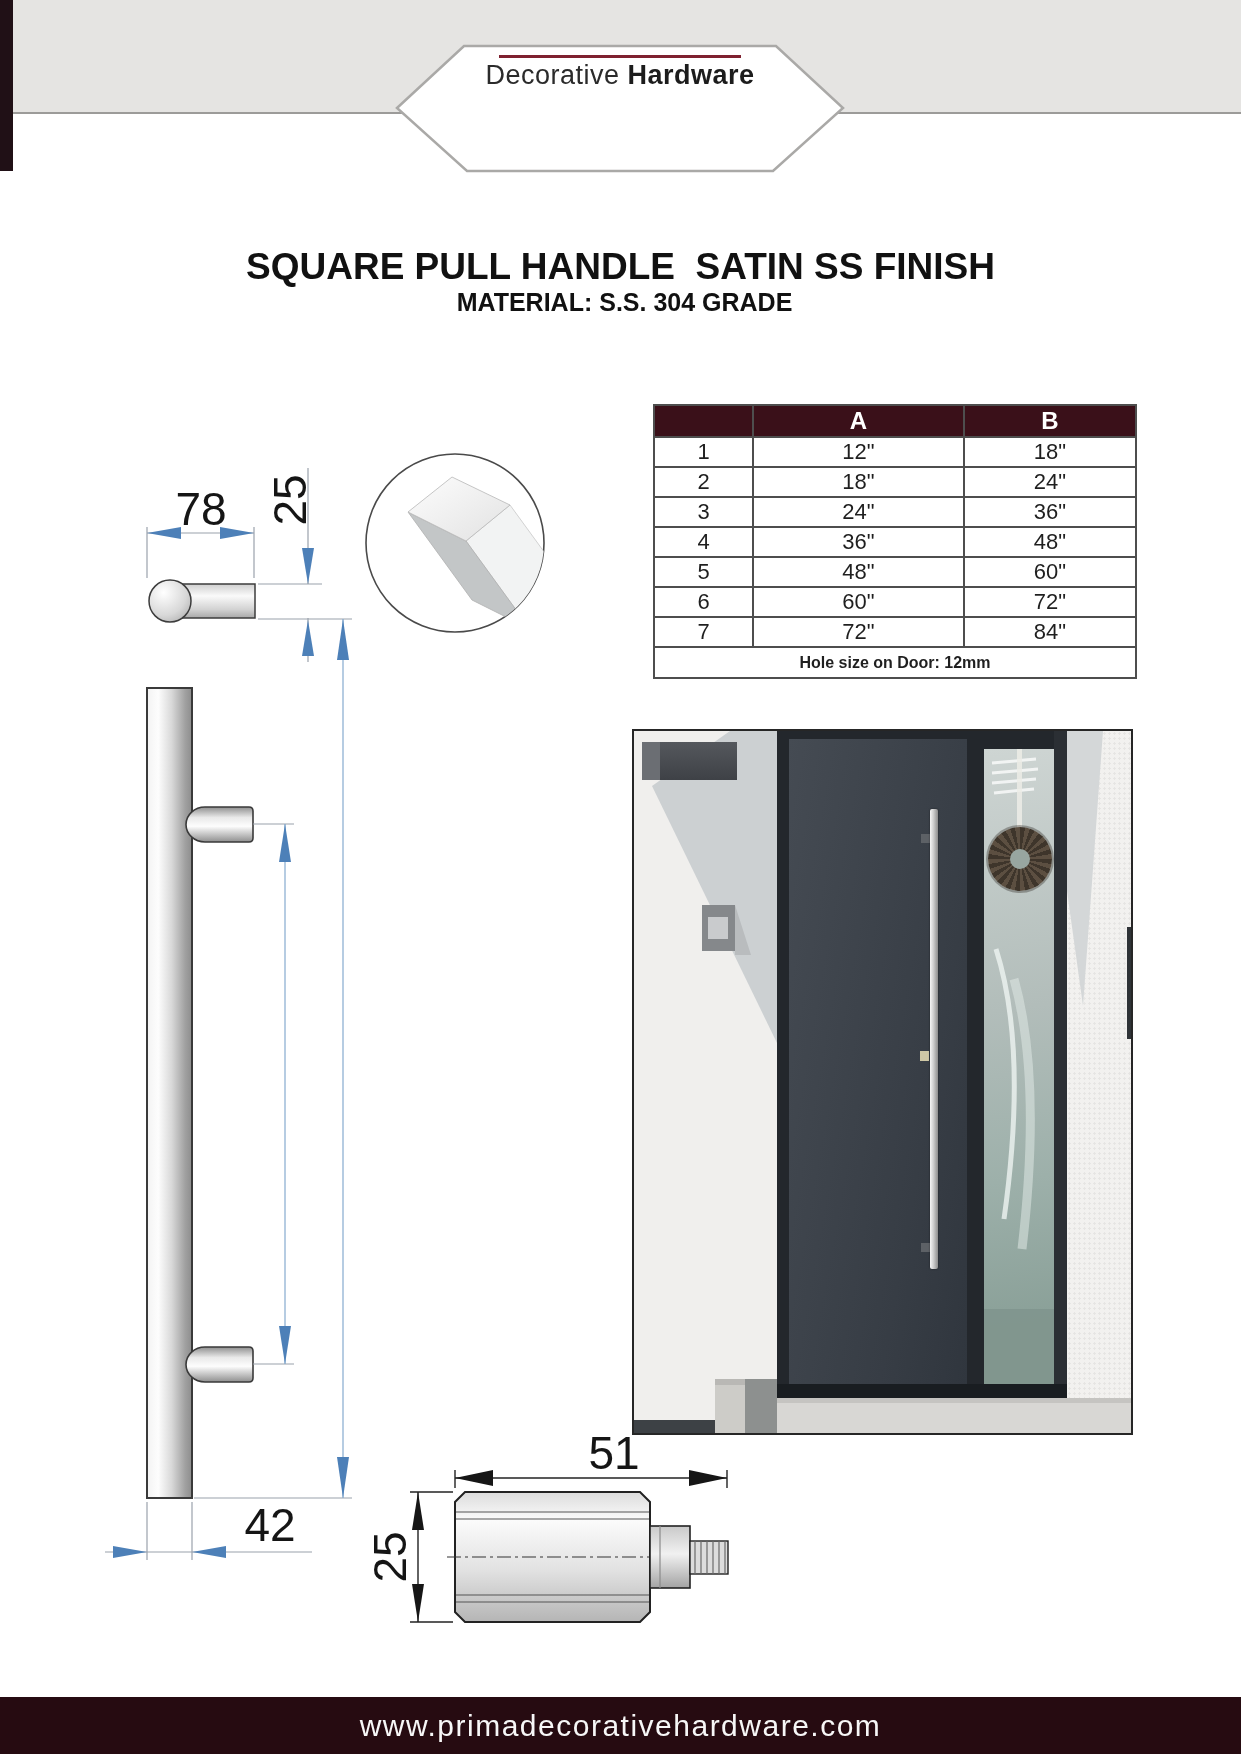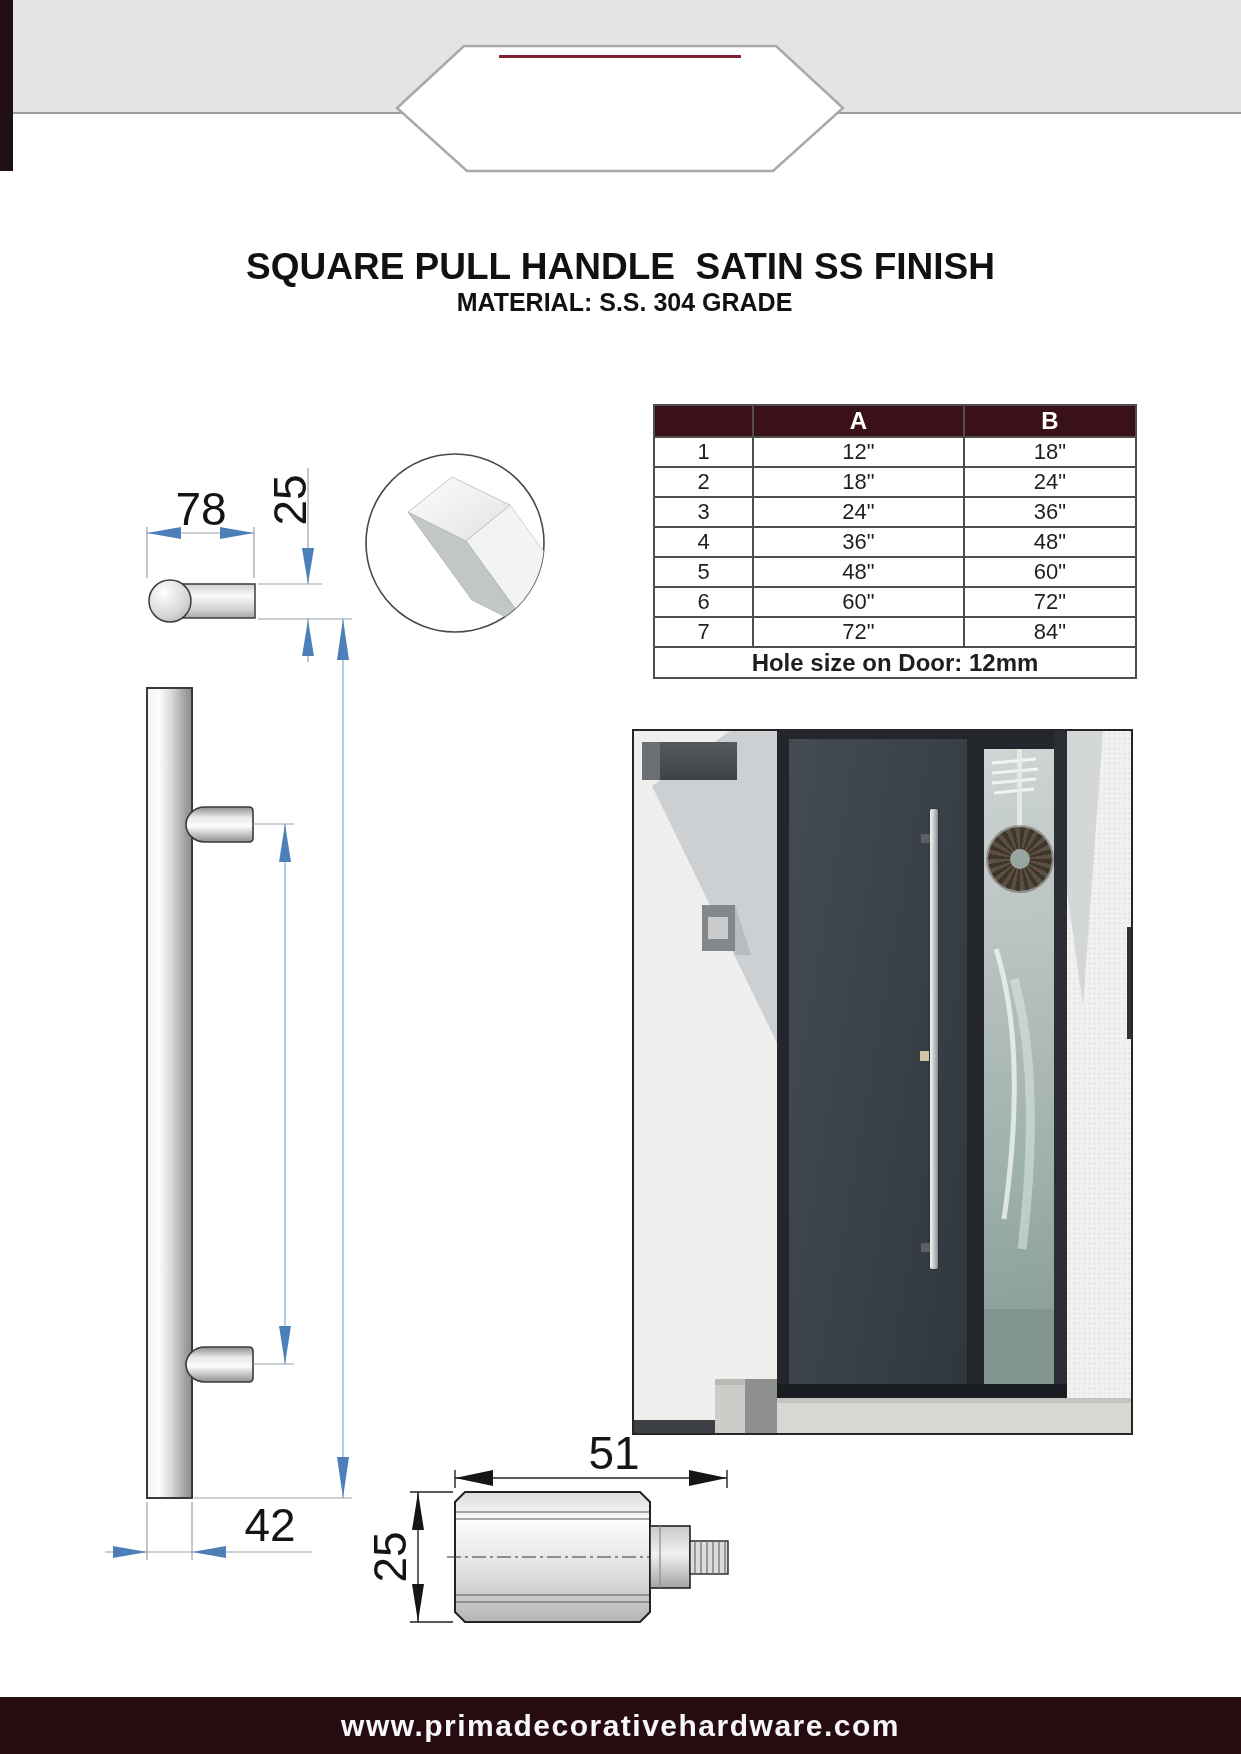--- a/index.html
+++ b/index.html
@@ -24,21 +24,21 @@
   .page-title{left:0;top:246px;width:1241px;text-align:center;font-size:37px;font-weight:bold;
               color:#111;white-space:pre;letter-spacing:0;}
   .page-subtitle{left:4px;top:288px;width:1241px;text-align:center;font-size:25px;font-weight:bold;color:#111;}
 
   
   .spec-wrap{left:653px;top:404px;width:482px;}
   table.spec{border-collapse:collapse;width:482px;table-layout:fixed;font-size:22px;color:#1f1f1f;}
   table.spec td,table.spec th{border:2px solid #4e4e4e;text-align:center;padding:0;height:28px;line-height:28px;}
   table.spec .hdr{background:#3a1019;color:#fff;font-weight:bold;font-size:24px;height:30px;}
   table.spec .sub{font-size:22px;height:29px;}
-  table.spec .note{font-weight:bold;font-size:24px;height:29px;}
+  table.spec .note{font-weight:bold;font-size:16px;height:29px;}
 
   
   .dim-label{font-size:46px;color:#151515;display:flex;align-items:center;justify-content:center;}
   .rot{transform:rotate(-90deg);}
 
   
   .photo{left:632px;top:729px;width:501px;height:706px;border:2px solid #262626;box-sizing:border-box;
          background:#f0efed;overflow:hidden;}
   .photo .stucco{background-image:radial-gradient(rgba(0,0,0,0.05) 1px, transparent 1.2px);background-size:5px 5px;}
   .shadow1{left:0;top:0;width:143px;height:330px;background:#ccd0d2;
@@ -67,34 +67,35 @@
            clip-path:polygon(0px 0px,36px 0px,16px 275px,0px 160px);}
   .pipe{left:493px;top:196px;width:8px;height:112px;background:#2f3337;}
   .band-dark{left:0;top:689px;width:143px;height:17px;background:#3d4145;}
   .block{left:81px;top:648px;width:30px;height:58px;background:#cdccc8;border-top:6px solid #b9b8b5;box-sizing:border-box;}
   .block-sh{left:111px;top:648px;width:32px;height:58px;background:#8d908f;}
   .door-shadow{left:143px;top:653px;width:290px;height:14px;background:#191d21;}
   .platform{left:143px;top:667px;width:358px;height:39px;background:#d8d7d4;border-top:5px solid #c5c4c1;box-sizing:border-box;}
 
   
   .site-footer{left:0;top:1697px;width:1241px;height:57px;background:#260b11;display:flex;align-items:center;justify-content:center;}
-  .site-footer a{color:#f7f7f7;font-size:30px;font-weight:bold;letter-spacing:1.5px;text-decoration:none;}
+  .site-footer a{color:#f7f7f7;font-size:30px;font-weight:normal;letter-spacing:1.5px;text-decoration:none;}
 </style>
 </head>
 <body>
 
 <div class="abs gray-band"></div>
 <div class="abs left-strip"></div>
 
 <svg class="abs hex-badge" width="480" height="140" viewBox="0 0 480 140">
   <polygon points="17,70 84,8 396,8 463,70 393,133 87,133" fill="#ffffff" stroke="#aaa9a7" stroke-width="2.5"></polygon>
 </svg>
 
 <div class="abs logo-box">
   <div class="brand-rule"></div>
+  <div class="tagline"><span>Decorative</span> <b>Hardware</b></div>
 </div>
 
 <div class="abs page-title">SQUARE PULL HANDLE  SATIN SS FINISH</div>
 <div class="abs page-subtitle">MATERIAL: S.S. 304 GRADE</div>
 
 <div class="abs spec-wrap">
 <table class="spec">
   <colgroup>
         <col style="width:99px">
         <col style="width:211px">

